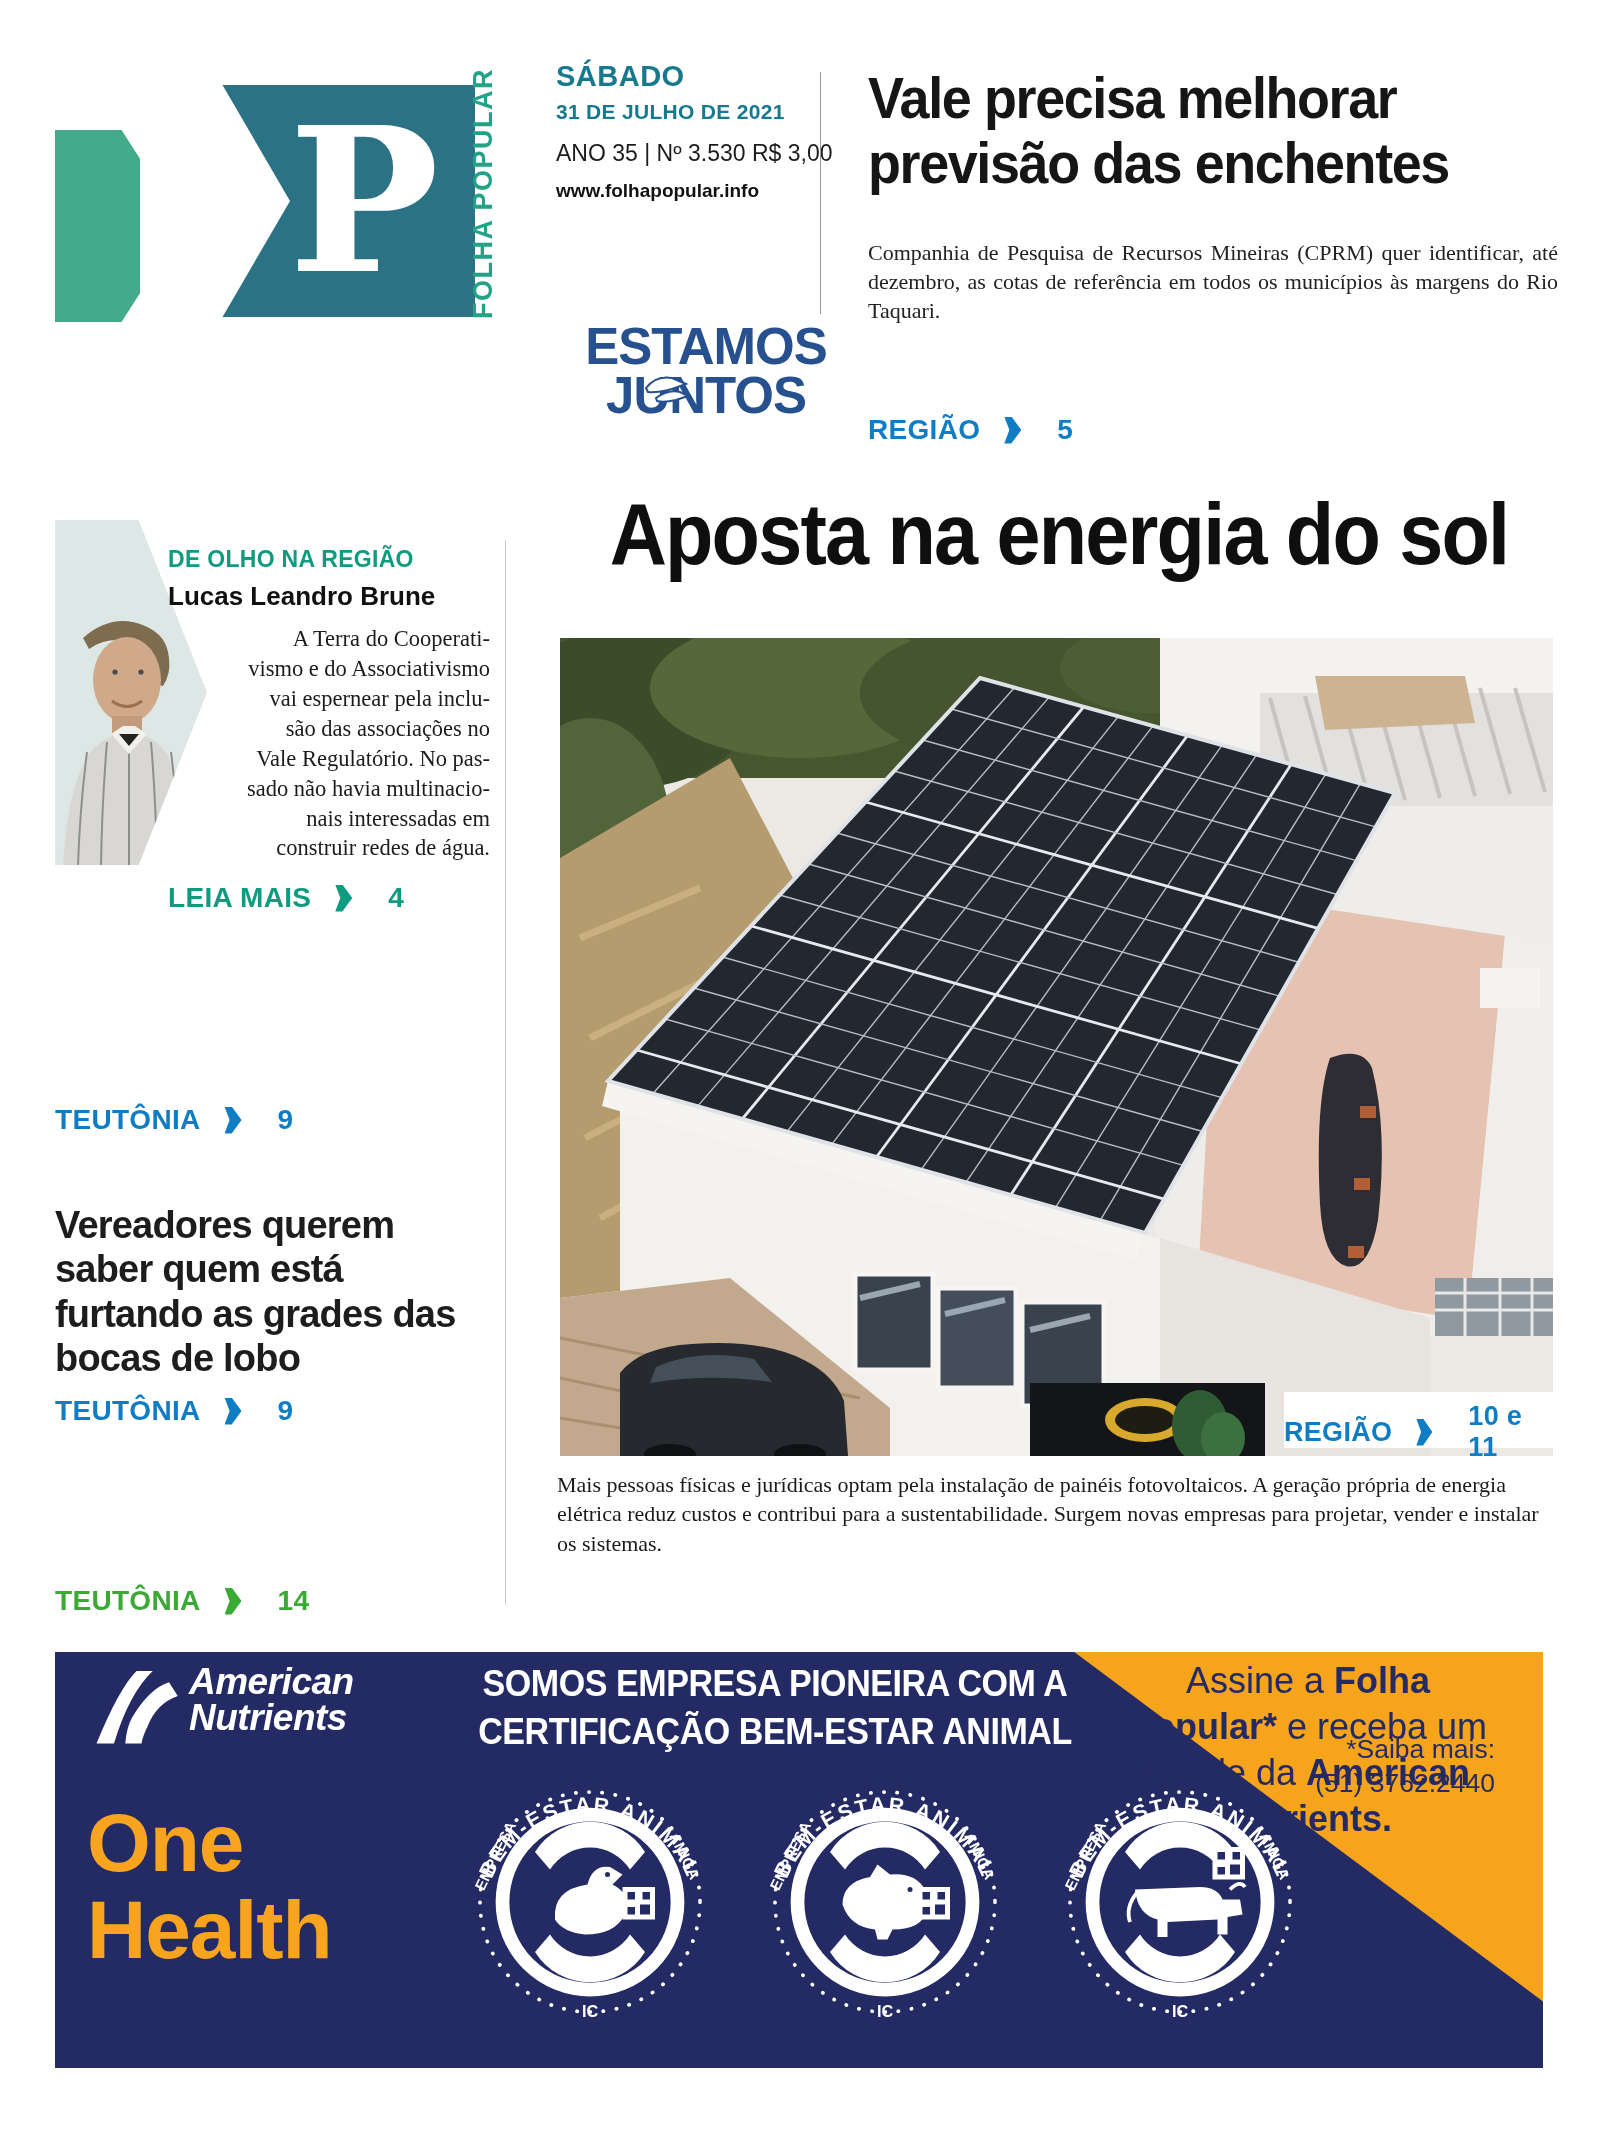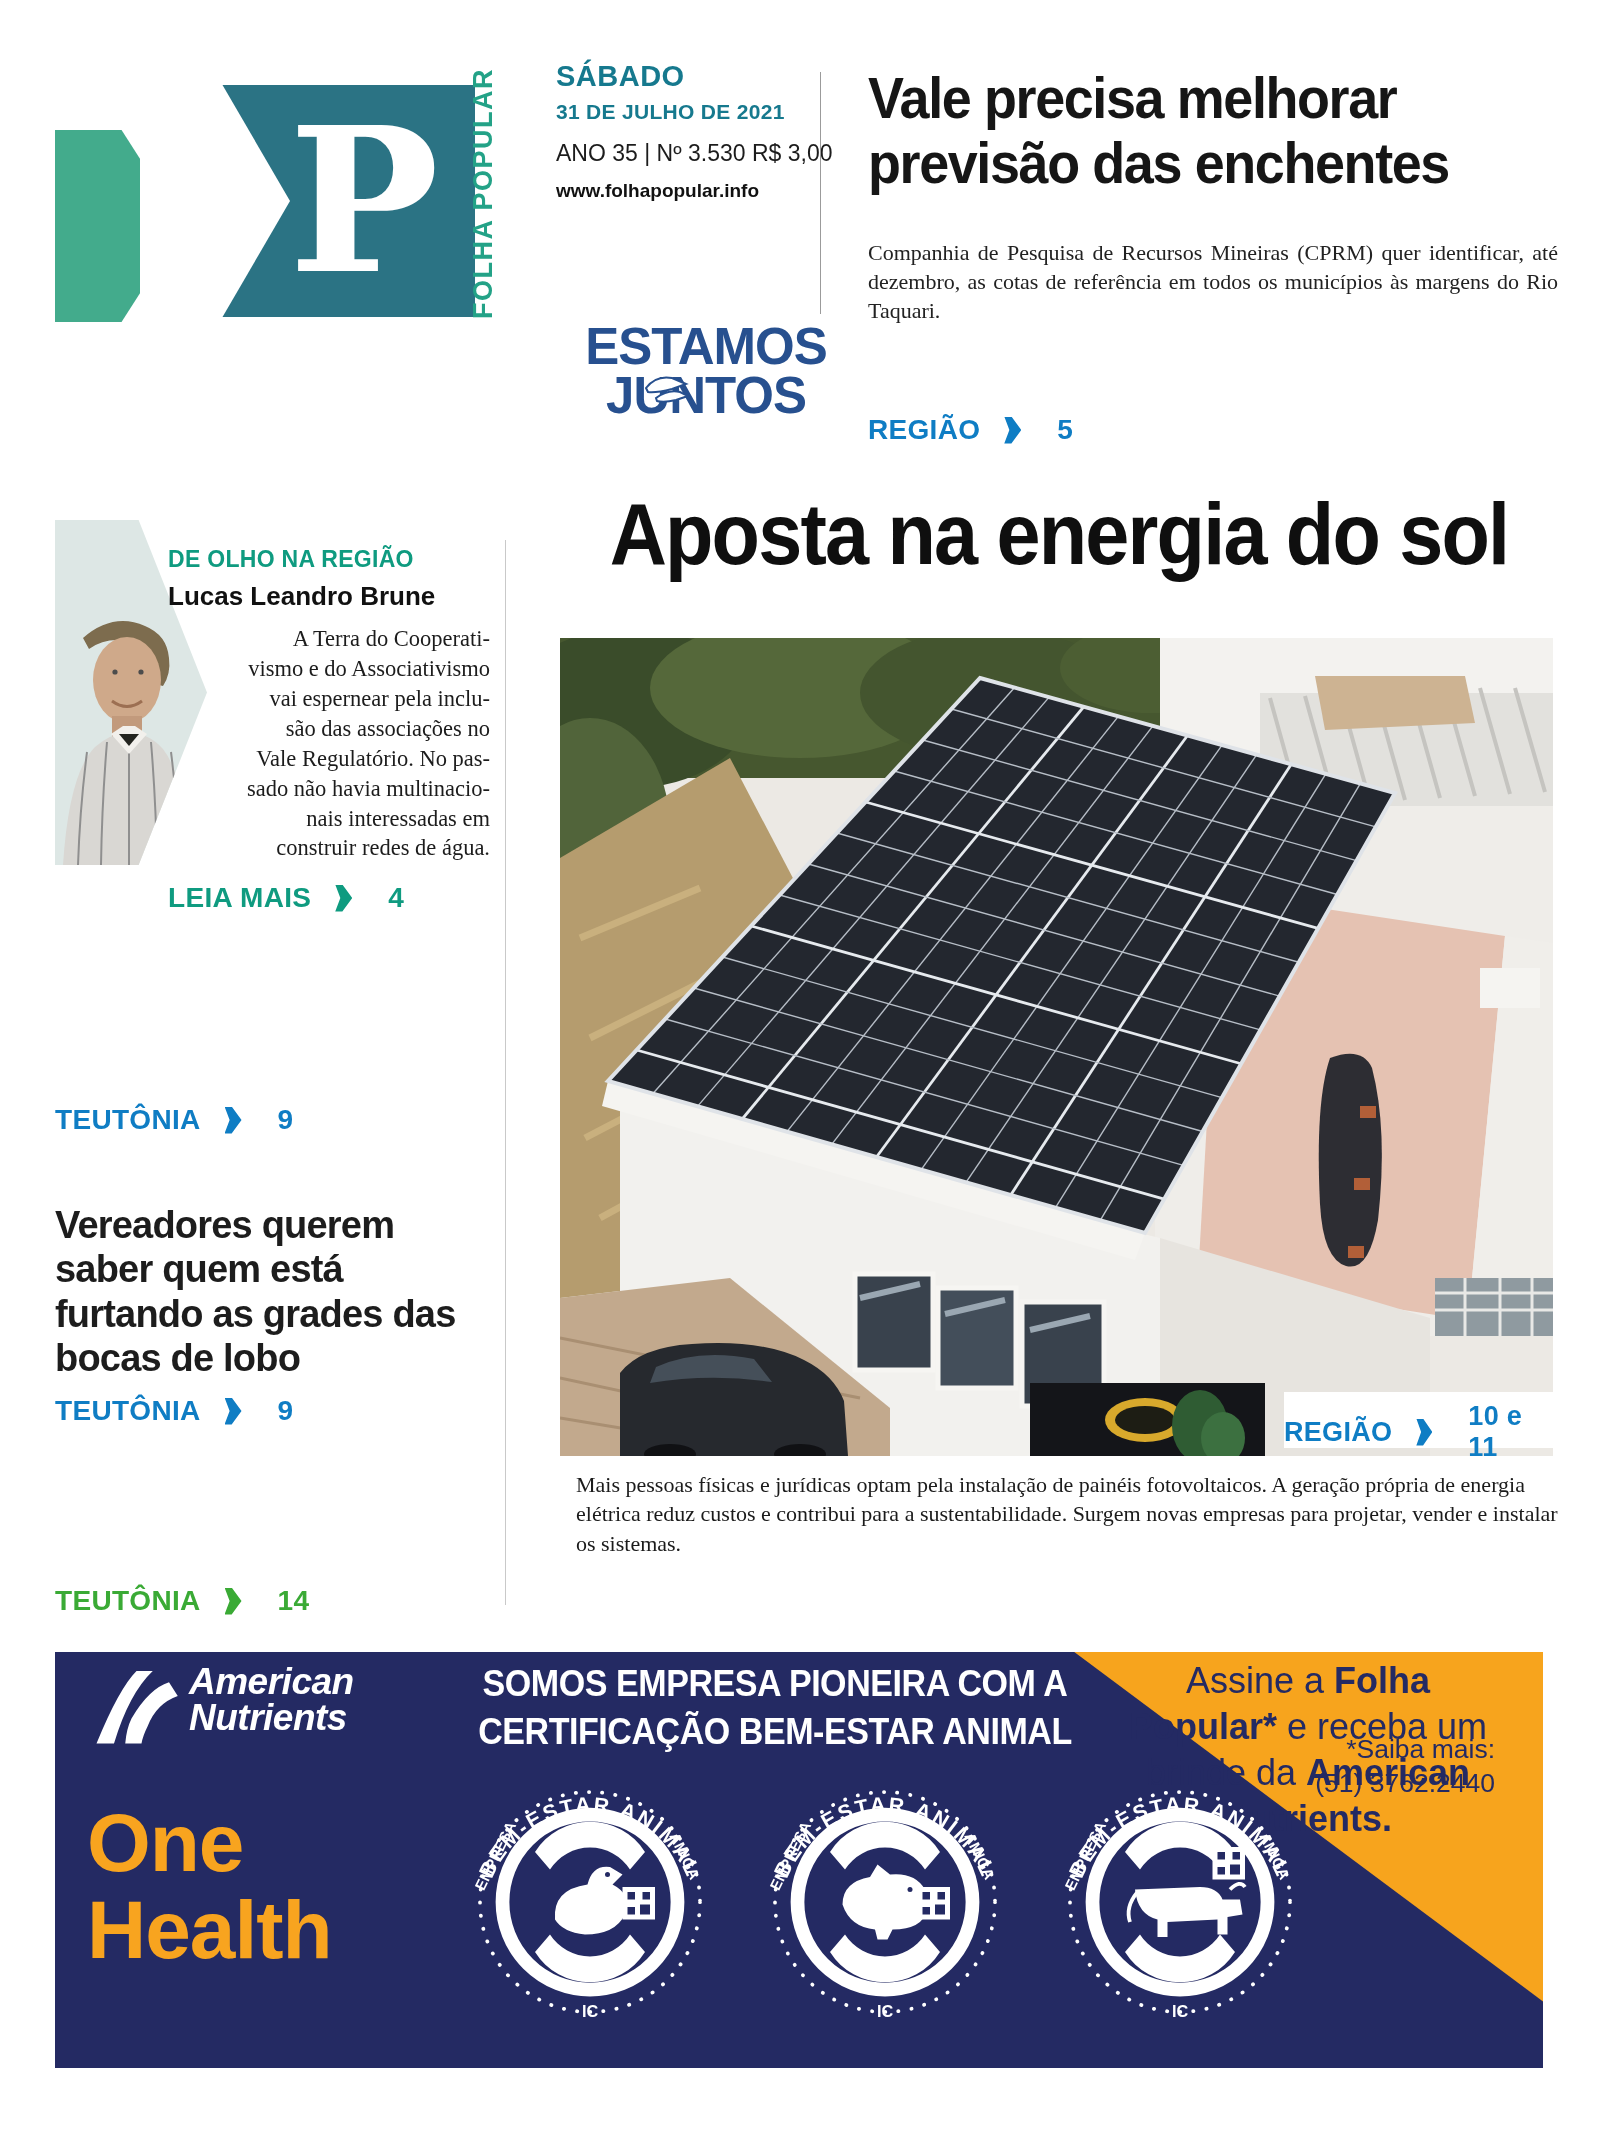--- a/index.html
+++ b/index.html
@@ -68,21 +68,21 @@
   .main-headline { left:560px; top:486px; width:993px; text-align:center; white-space:nowrap;
     font-size:88px; font-weight:bold; letter-spacing:-2px; line-height:1.1; color:#0f0f0f;
     transform:scaleX(.9); }
   .photo-credit { left:560px; top:612px; width:993px; text-align:right; font-size:13.5px;
     font-weight:bold; color:#333; letter-spacing:.3px; }
   .photo { left:560px; top:638px; width:993px; height:818px; background:#dcd9d4; }
   .badge { left:1284px; top:1392px; width:270px; height:56px; background:#ffffff;
     display:flex; align-items:center; justify-content:center; }
   .badge .section-row { font-size:27px; }
   .caption { left:557px; top:1470px; width:1000px; font-family:"Liberation Serif", serif;
-    font-size:22px; line-height:1.34; color:#1b1b1b;margin-left:19px; }
+    font-size:22px; line-height:1.34; color:#1b1b1b; }
 
   
   .ad { left:55px; top:1652px; width:1488px; height:416px; background:#242a63; overflow:hidden; }
   .ad > * { position:absolute; }
   .ad-triangle { left:0; top:0; width:100%; height:100%; background:#f7a41d;
     clip-path:polygon(68.5% 0,100% 0,100% 84%); }
   .ad-logo { left:38px; top:14px; width:92px; height:80px; }
   .ad-brand { left:134px; top:12px; color:#fff; font-style:italic; font-weight:bold;
     font-size:37px; line-height:.98; letter-spacing:-.5px; }
   .ad-product { left:32px; top:148px; color:#f8a41f; font-weight:bold; font-size:82px;

